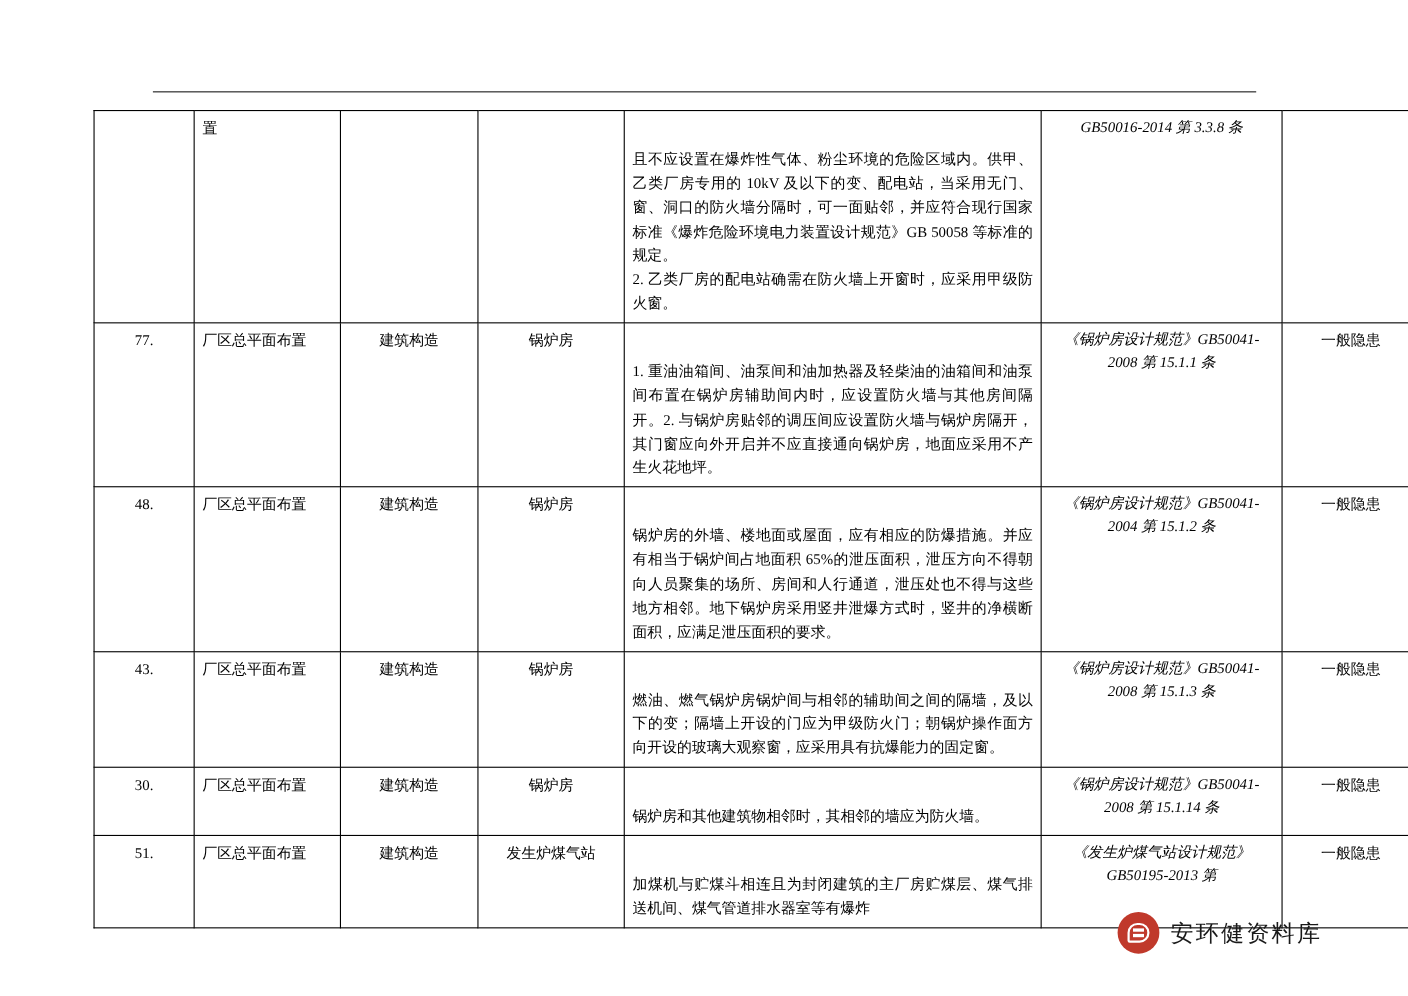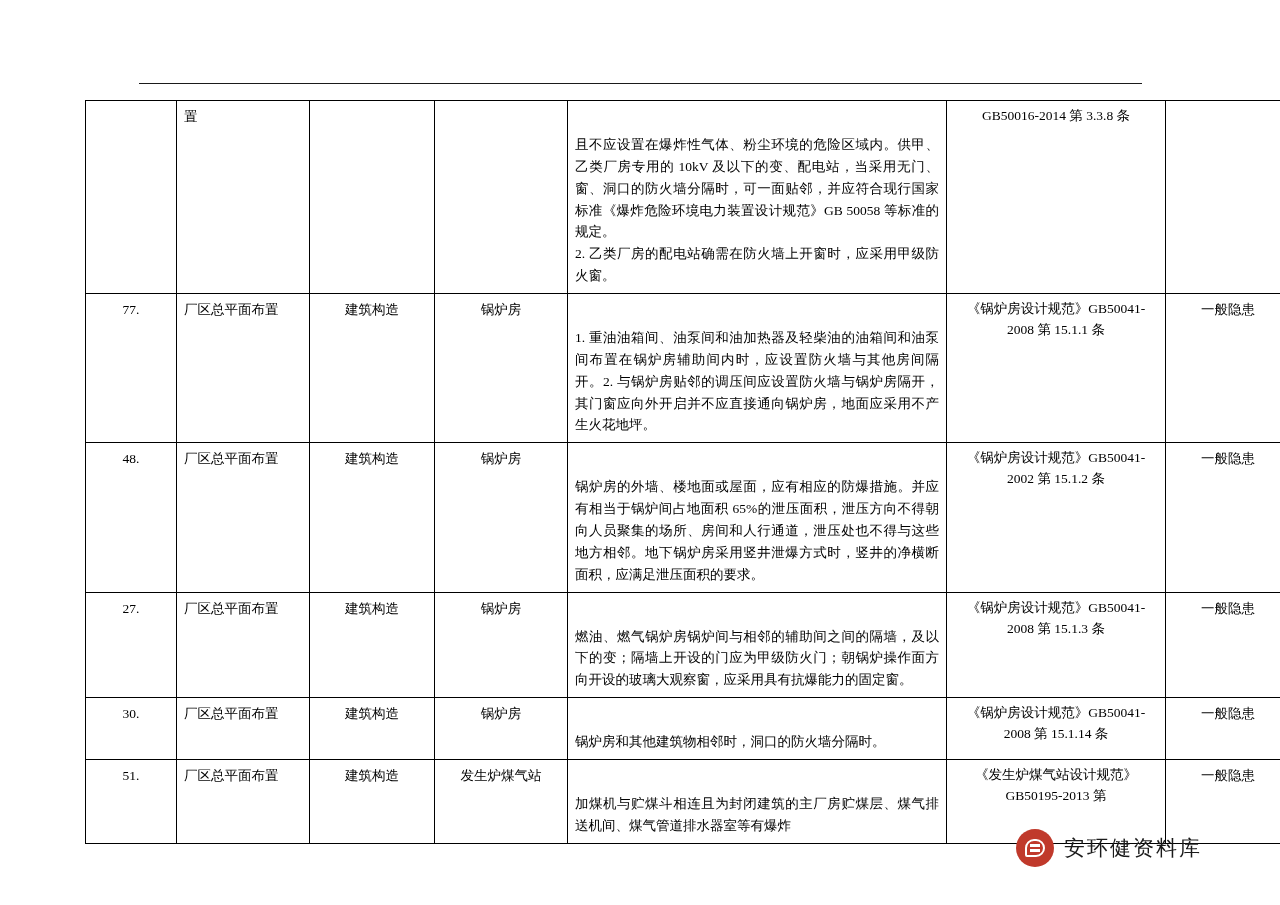--- a/index.html
+++ b/index.html
@@ -71,20 +71,21 @@
   td.c-desc {
     width: 364px;
     text-align: justify;
     text-justify: inter-ideograph;
   }
   td.c-ref {
     width: 204px;
     text-align: center;
     vertical-align: middle;
     line-height: 1.55;
+    font-style: italic;
   }
   td.c-level {
     width: 110px;
     text-align: center;
     vertical-align: middle;
   }
   .cell-text {
     display: block;
     white-space: pre-wrap;
   }
@@ -208,29 +209,29 @@
           <td class="c-type">
               <span class="cell-text">建筑构造</span>
             </td>
           <td class="c-obj">
               <span class="cell-text">锅炉房</span>
             </td>
           <td class="c-desc">
               <span class="desc-text">锅炉房的外墙、楼地面或屋面，应有相应的防爆措施。并应有相当于锅炉间占地面积 65%的泄压面积，泄压方向不得朝向人员聚集的场所、房间和人行通道，泄压处也不得与这些地方相邻。地下锅炉房采用竖井泄爆方式时，竖井的净横断面积，应满足泄压面积的要求。</span>
             </td>
           <td class="c-ref">
-              <span class="ref-text">《锅炉房设计规范》GB50041-2002 第 15.1.2 条</span>
-            </td>
-          <td class="c-level">
-              <span class="cell-text">一般隐患</span>
-            </td>
-        </tr>
-        <tr>
-          <td class="c-num">
-              <span class="cell-text">27.</span>
+              <span class="ref-text">《锅炉房设计规范》GB50041-2004 第 15.1.2 条</span>
+            </td>
+          <td class="c-level">
+              <span class="cell-text">一般隐患</span>
+            </td>
+        </tr>
+        <tr>
+          <td class="c-num">
+              <span class="cell-text">43.</span>
             </td>
           <td class="c-area">
               <span class="cell-text">厂区总平面布置</span>
             </td>
           <td class="c-type">
               <span class="cell-text">建筑构造</span>
             </td>
           <td class="c-obj">
               <span class="cell-text">锅炉房</span>
             </td>
@@ -251,21 +252,21 @@
           <td class="c-area">
               <span class="cell-text">厂区总平面布置</span>
             </td>
           <td class="c-type">
               <span class="cell-text">建筑构造</span>
             </td>
           <td class="c-obj">
               <span class="cell-text">锅炉房</span>
             </td>
           <td class="c-desc">
-              <span class="desc-text">锅炉房和其他建筑物相邻时，洞口的防火墙分隔时。</span>
+              <span class="desc-text">锅炉房和其他建筑物相邻时，其相邻的墙应为防火墙。</span>
             </td>
           <td class="c-ref">
               <span class="ref-text">《锅炉房设计规范》GB50041-2008 第 15.1.14 条</span>
             </td>
           <td class="c-level">
               <span class="cell-text">一般隐患</span>
             </td>
         </tr>
         <tr>
           <td class="c-num">

